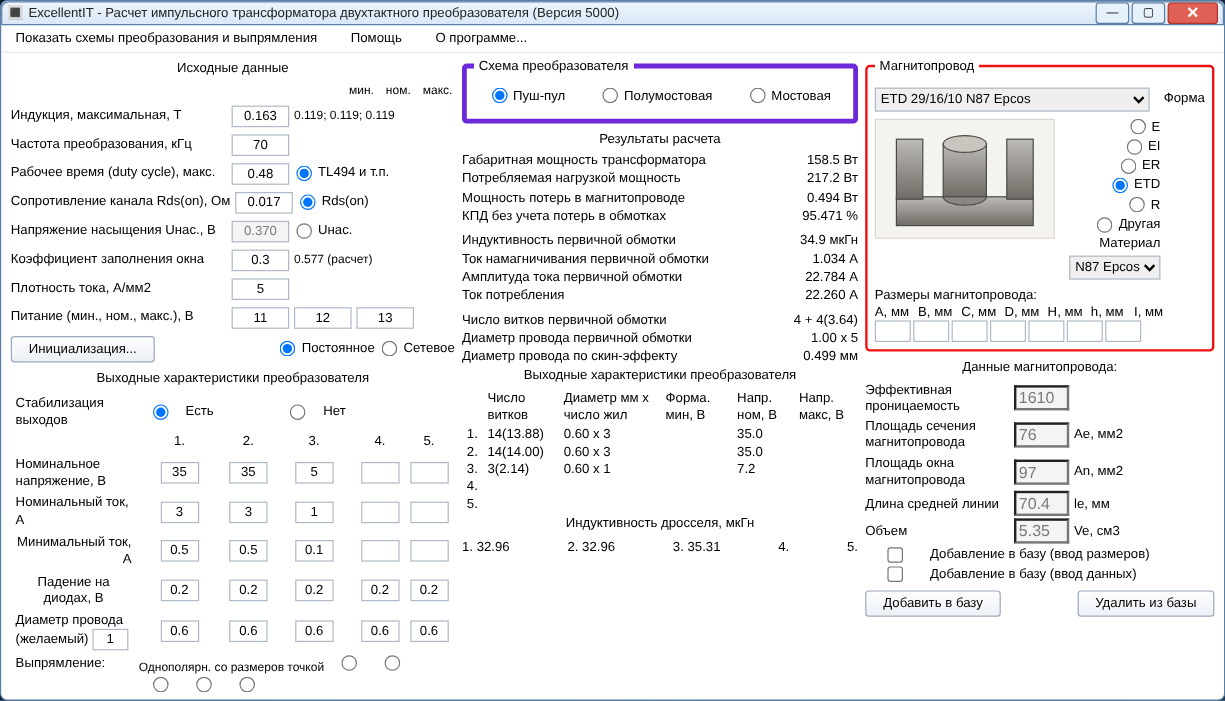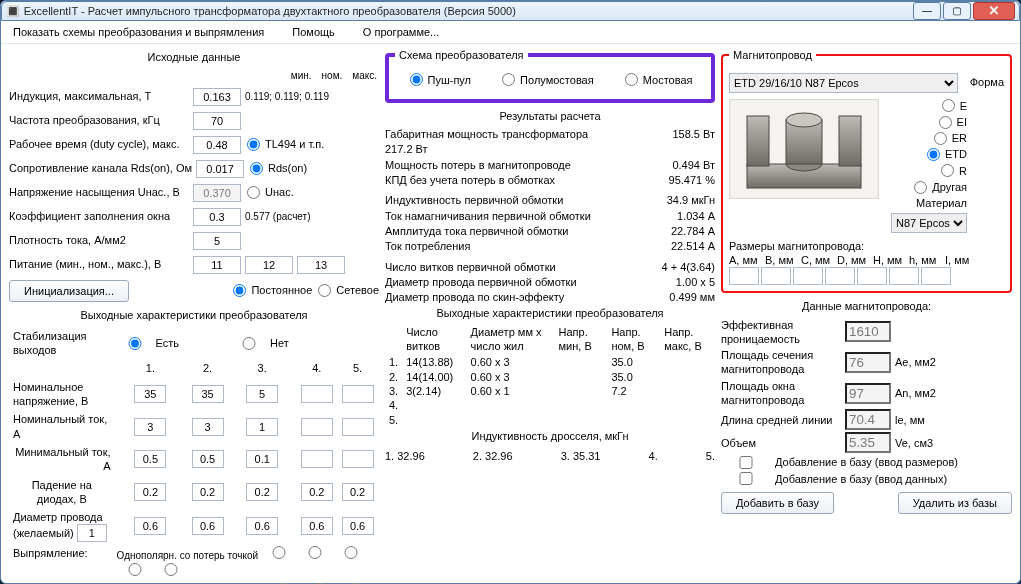--- a/index.html
+++ b/index.html
@@ -200,21 +200,21 @@
         <tr>
               <td style="text-align:left"><span>Диаметр провода (желаемый)</span> <input type="text" style="width: 30px;" value="1"></td>
           <td><input type="text" value="0.6" style=""></td>
           <td><input type="text" value="0.6" style=""></td>
           <td><input type="text" value="0.6" style=""></td>
           <td><input type="text" value="0.6" style=""></td>
           <td><input type="text" value="0.6" style=""></td>
             </tr>
         <tr>
               <td rowspan="3" style="text-align:left;vertical-align:top"><span>Выпрямление:</span></td>
-          <td colspan="5" style="text-align:left"><span style="font-size:10px">Однополярн. со потерь точкой</span>
+          <td colspan="5" style="text-align:left"><span style="font-size:10px">Однополярн. со размеров точкой</span>
             <input type="radio" name="r1" style=""><input type="radio" name="r2" style=""><input type="radio" name="r3" style=""><input type="radio" name="r4" style=""><input type="radio" name="r5" style=""></td>
             </tr>
         <tr>
               <td colspan="5" style="text-align:left"><span style="font-size:10px">Двухполярн. со средней точкой</span>
             <input type="radio" name="r1" style=""><input type="radio" name="r2" style=""><input type="radio" name="r3" style=""><input type="radio" name="r4" style=""><input type="radio" name="r5" style=""></td>
             </tr>
 
       </tbody>
         </table>
     </div>
@@ -236,20 +236,21 @@
               <span>Мостовая</span>
             </span>
         </div>
       </fieldset>
       <div class="hdr-center">Результаты расчета</div>
       <div class="resrow">
           <span>Габаритная мощность трансформатора</span>
           <span>158.5 Вт</span>
         </div>
       <div class="resrow">
+          <span>Потребляемая нагрузкой мощность</span>
           <span>217.2 Вт</span>
         </div>
       <div class="resrow">
           <span>Мощность потерь в магнитопроводе</span>
           <span>0.494 Вт</span>
         </div>
       <div class="resrow">
           <span>КПД без учета потерь в обмотках</span>
           <span>95.471 %</span>
         </div>
@@ -261,21 +262,21 @@
       <div class="resrow">
           <span>Ток намагничивания первичной обмотки</span>
           <span>1.034 А</span>
         </div>
       <div class="resrow">
           <span>Амплитуда тока первичной обмотки</span>
           <span>22.784 А</span>
         </div>
       <div class="resrow">
           <span>Ток потребления</span>
-          <span>22.514 А</span>
+          <span>22.260 А</span>
         </div>
       <div class="spacer"></div>
       <div class="resrow">
           <span>Число витков первичной обмотки</span>
           <span>4 + 4(3.64)</span>
         </div>
       <div class="resrow">
           <span>Диаметр провода первичной обмотки</span>
           <span>1.00 x 5</span>
         </div>
@@ -285,21 +286,21 @@
         </div>
       <div class="hdr-center">Выходные характеристики преобразователя</div>
       <table class="outtbl">
         <tbody>
             <tr>
               <th></th>
               <th>Число
 витков</th>
               <th>Диаметр мм
 x число жил</th>
-              <th>Напр.
+              <th>Форма.
 мин, В</th>
               <th>Напр.
 ном, В</th>
               <th>Напр.
 макс, В</th>
             </tr>
         <tr>
               <td>1.</td>
               <td>14(13.88)</td>
               <td>0.60 x 3</td>

